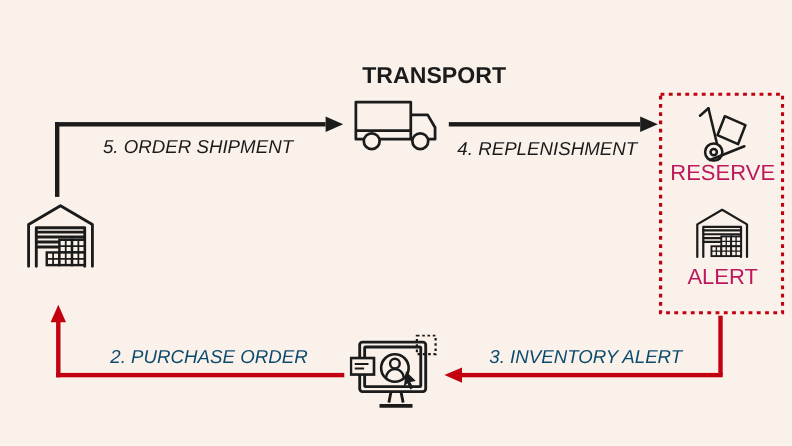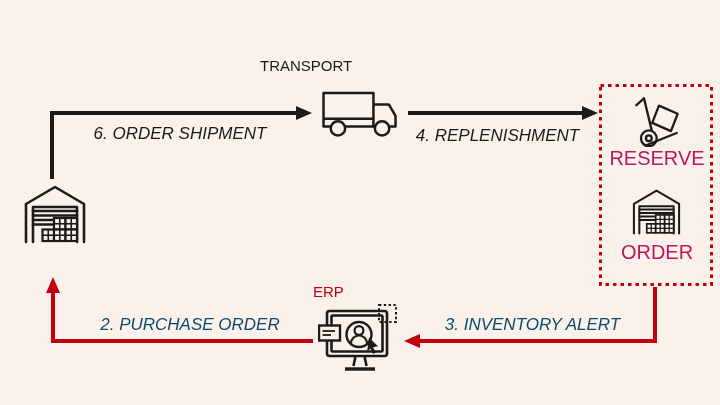--- a/index.html
+++ b/index.html
@@ -4,21 +4,21 @@
 <style>
   html,body{margin:0;padding:0;}
   #stage{
     position:relative;width:720px;height:405px;overflow:hidden;
     background:#FAF2EA;
     font-family:"Liberation Sans", sans-serif;
     color:#1B1B1B;
   }
   .abs{position:absolute;}
   .node-label{font-size:20px;text-align:center;color:#be185d;white-space:nowrap;}
-  .heading{font-size:15px;font-weight:normal;text-align:left;white-space:nowrap;}
+  .heading{font-size:21px;font-weight:bold;text-align:right;white-space:nowrap;}
   .heading.red{color:#C20010;}
   .flow-label{font-size:17px;font-style:italic;text-align:center;white-space:nowrap;}
   .flow-label.red{color:#0c4a6e;}
   .line{position:absolute;background:#1B1B1B;}
   .line.red{background:#C20010;}
   .ah{position:absolute;width:0;height:0;}
   .ah-right{border-top:7px solid transparent;border-bottom:7px solid transparent;border-left:16px solid #1B1B1B;}
   .ah-left{border-top:7px solid transparent;border-bottom:7px solid transparent;border-right:16px solid #C20010;}
   .ah-up{border-left:7px solid transparent;border-right:7px solid transparent;border-bottom:16px solid #C20010;}
   svg{display:block;}
@@ -38,21 +38,21 @@
         <path d="M54 38 H77 V27 L70 15 H54"></path>
       </g>
       <circle cx="17" cy="40" r="7.5" fill="#FAF2EA" stroke="#1B1B1B" stroke-width="2.6"></circle>
       <circle cx="63" cy="40" r="7.5" fill="#FAF2EA" stroke="#1B1B1B" stroke-width="2.6"></circle>
     </svg>
   </div>
 
   <div class="line" style="left:50px;top:111px;width:4px;height:68px;"></div>
   <div class="line" style="left:50px;top:111px;width:246px;height:4px;"></div>
   <div class="ah ah-right" style="left:296px;top:106px;"></div>
-  <div class="abs flow-label" style="left:70px;top:124px;width:220px;">6. ORDER SHIPMENT</div>
+  <div class="abs flow-label" style="left:70px;top:124px;width:220px;">5. ORDER SHIPMENT</div>
 
   <div class="line" style="left:408px;top:111px;width:174px;height:4px;"></div>
   <div class="ah ah-right" style="left:582px;top:106px;"></div>
   <div class="abs flow-label" style="left:405px;top:126px;width:185px;">4. REPLENISHMENT</div>
 
   <div class="abs" style="left:599px;top:84px;">
     <svg width="114" height="202" viewBox="0 0 114 202">
       <rect x="1.5" y="1.5" width="111" height="199" fill="none" stroke="#C20010" stroke-width="3" stroke-dasharray="3.5 4"></rect>
     </svg>
   </div>
@@ -97,21 +97,21 @@
         <line x1="27.25" y1="47.5" x2="27.25" y2="59"></line>
           <line x1="21.5" y1="53.25" x2="33" y2="53.25"></line>
         <line x1="38.75" y1="47.5" x2="38.75" y2="59"></line>
           <line x1="33" y1="53.25" x2="44.5" y2="53.25"></line>
         <line x1="50.25" y1="47.5" x2="50.25" y2="59"></line>
           <line x1="44.5" y1="53.25" x2="56" y2="53.25"></line>
       </g>
     </svg>
   </div>
 
-  <div class="abs node-label" style="left:607px;top:241px;width:100px;">ORDER</div>
+  <div class="abs node-label" style="left:607px;top:241px;width:100px;">ALERT</div>
 
   <div class="abs" style="left:21px;top:182px;">
     <svg width="68" height="62" viewBox="0 0 68 62">
       <g fill="none" stroke="#1B1B1B" stroke-width="2.6" stroke-linejoin="round" stroke-linecap="round">
         <path d="M5 60 V22 L34 5 L63 22 V60"></path>
         <path d="M12 60 V25 H56 V60"></path>
         <line x1="12" y1="29" x2="56" y2="29"></line>
         <line x1="12" y1="33.5" x2="56" y2="33.5"></line>
         <line x1="12" y1="38" x2="56" y2="38"></line>
         <line x1="12" y1="42.5" x2="56" y2="42.5"></line>
@@ -132,21 +132,20 @@
           <line x1="21.5" y1="53.25" x2="33" y2="53.25"></line>
         <line x1="38.75" y1="47.5" x2="38.75" y2="59"></line>
           <line x1="33" y1="53.25" x2="44.5" y2="53.25"></line>
         <line x1="50.25" y1="47.5" x2="50.25" y2="59"></line>
           <line x1="44.5" y1="53.25" x2="56" y2="53.25"></line>
       </g>
     </svg>
   </div>
 
 
-  <div class="abs heading red" style="left:313px;top:283px;width:100px;">ERP</div>
 
   <div class="abs" style="left:318px;top:304px;">
     <svg width="84" height="70" viewBox="0 0 84 70">
       <g fill="none" stroke="#1B1B1B" stroke-width="2.6" stroke-linejoin="round">
         <rect x="9" y="7" width="60" height="45" rx="2.5"></rect>
         <rect x="13.5" y="11.5" width="51" height="36" rx="1"></rect>
       </g>
       <circle cx="41" cy="30.5" r="12.5" fill="none" stroke="#1B1B1B" stroke-width="2.4"></circle>
       <circle cx="41" cy="26.5" r="4.4" fill="none" stroke="#1B1B1B" stroke-width="2.2"></circle>
       <path d="M33 39.5 a8 8 0 0 1 16 0" fill="none" stroke="#1B1B1B" stroke-width="2.2"></path>

